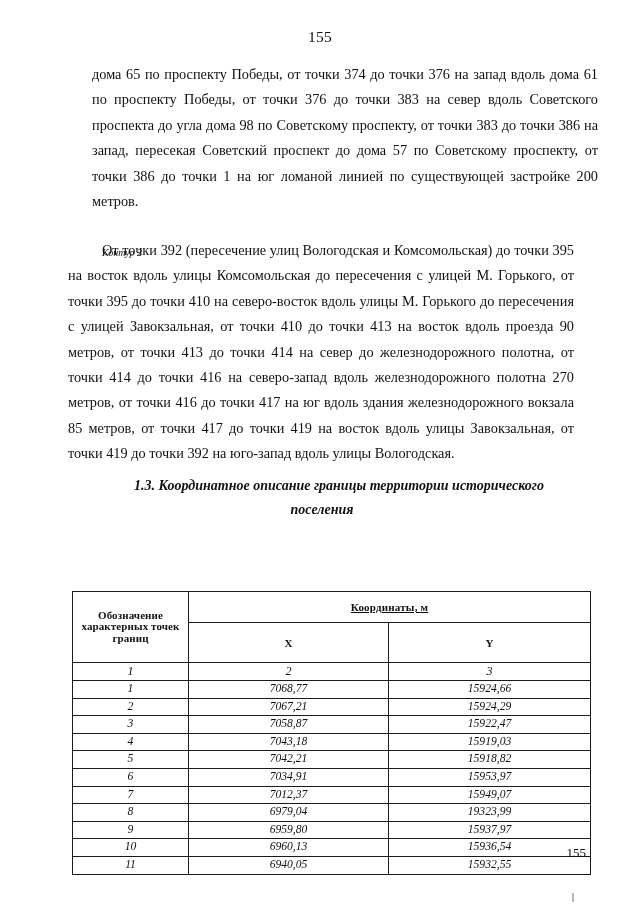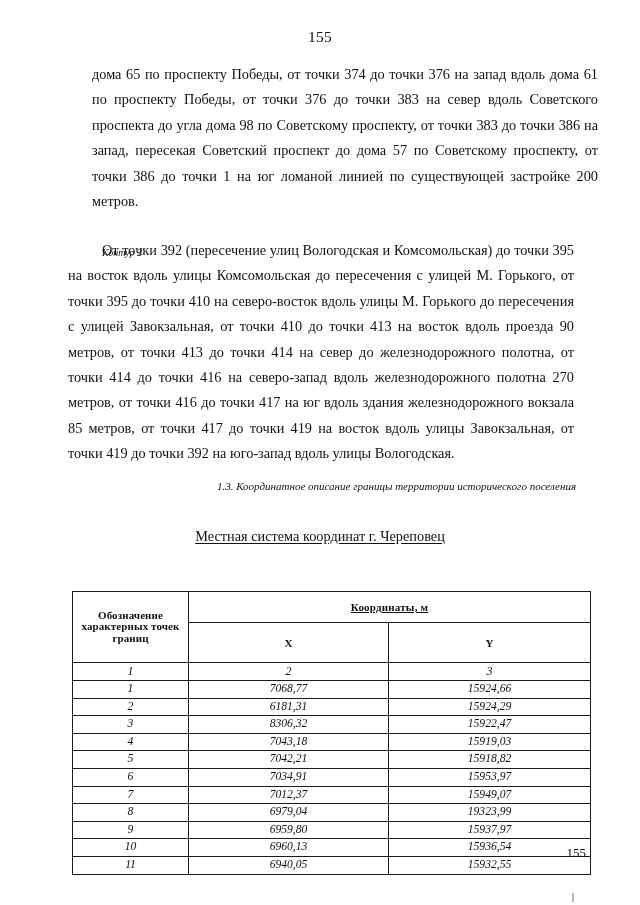--- a/index.html
+++ b/index.html
@@ -75,26 +75,26 @@
     width: 506px;
     top: 238px;
   }
 
   
   .section-heading {
     position: absolute;
     left: 68px;
     width: 508px;
     top: 474px;
-    font-size: 11px;
-    font-weight: normal;
+    font-size: 14px;
+    font-weight: bold;
     font-style: italic;
     line-height: 24px;
     text-indent: 34px;
-    text-align: right;
+    text-align: center;
   }
 
   
   .coord-system {
     position: absolute;
     left: 0;
     width: 640px;
     top: 525px;
     text-align: center;
     font-size: 14.3px;
@@ -210,23 +210,20 @@
   </div>
 
   <div class="contour-head" id="contour2-head">Контур 2</div>
 
   <div id="contour2-para">
     <p class="para indent">От точки 392 (пересечение улиц Вологодская и Комсомольская) до точки 395 на восток вдоль улицы Комсомольская до пересечения с улицей М. Горького, от точки 395 до точки 410 на северо-восток вдоль улицы М. Горького до пересечения с улицей Завокзальная, от точки 410 до точки 413 на восток вдоль проезда 90 метров, от точки 413 до точки 414 на север до железнодорожного полотна, от точки 414 до точки 416 на северо-запад вдоль железнодорожного полотна 270 метров, от точки 416 до точки 417 на юг вдоль здания железнодорожного вокзала 85 метров, от точки 417 до точки 419 на восток вдоль улицы Завокзальная, от точки 419 до точки 392 на юго-запад вдоль улицы Вологодская.</p>
   </div>
 
   <div class="section-heading">1.3. Координатное описание границы территории исторического поселения</div>
 
-  <div class="coord-system">
-    <span class="u">Местная система координат г. Череповец</span>
-  </div>
 
 
   <div class="coord-table-wrap">
     <table class="coord-table">
       <colgroup>
         <col class="c-point">
         <col class="c-x">
         <col class="c-y">
       </colgroup>
       <thead>
@@ -246,26 +243,26 @@
           <td>3</td>
         </tr>
 
         <tr class="data-row">
           <td>1</td>
           <td>7068,77</td>
           <td>15924,66</td>
         </tr>
         <tr class="data-row">
           <td>2</td>
-          <td>6181,31</td>
+          <td>7067,21</td>
           <td>15924,29</td>
         </tr>
         <tr class="data-row">
           <td>3</td>
-          <td>8306,32</td>
+          <td>7058,87</td>
           <td>15922,47</td>
         </tr>
         <tr class="data-row">
           <td>4</td>
           <td>7043,18</td>
           <td>15919,03</td>
         </tr>
         <tr class="data-row">
           <td>5</td>
           <td>7042,21</td>

